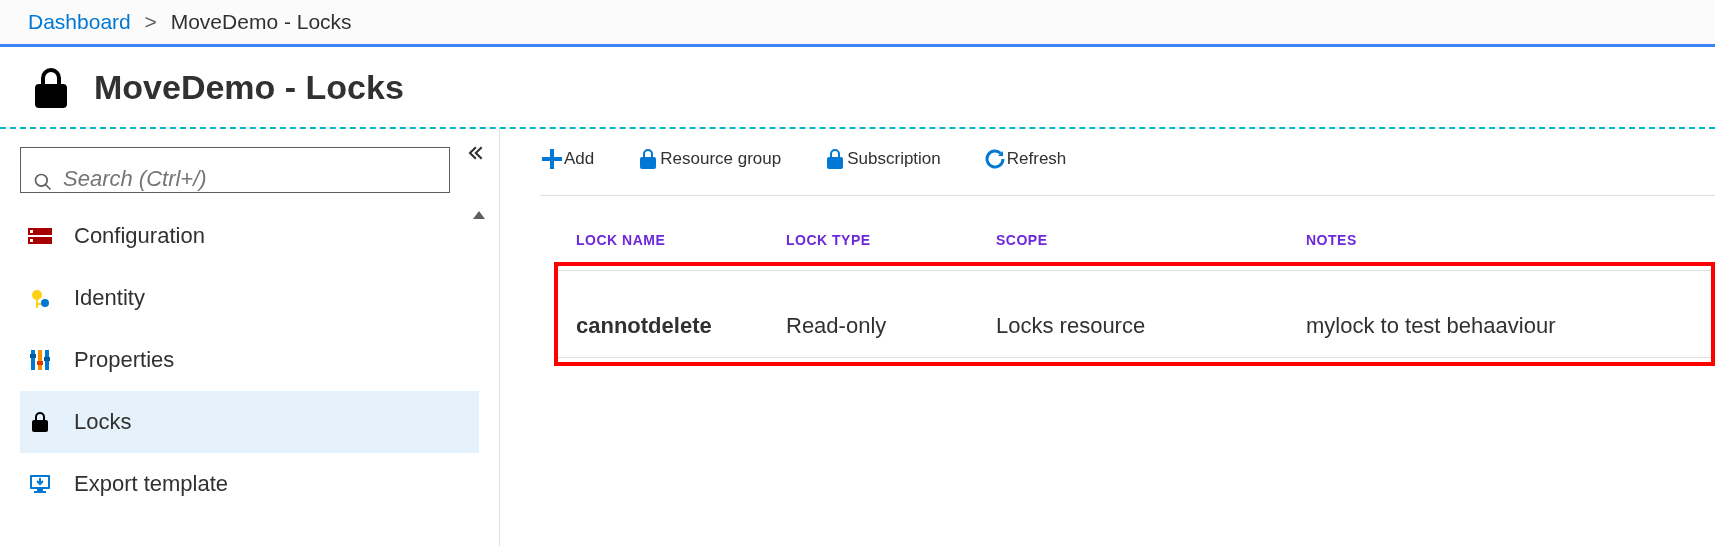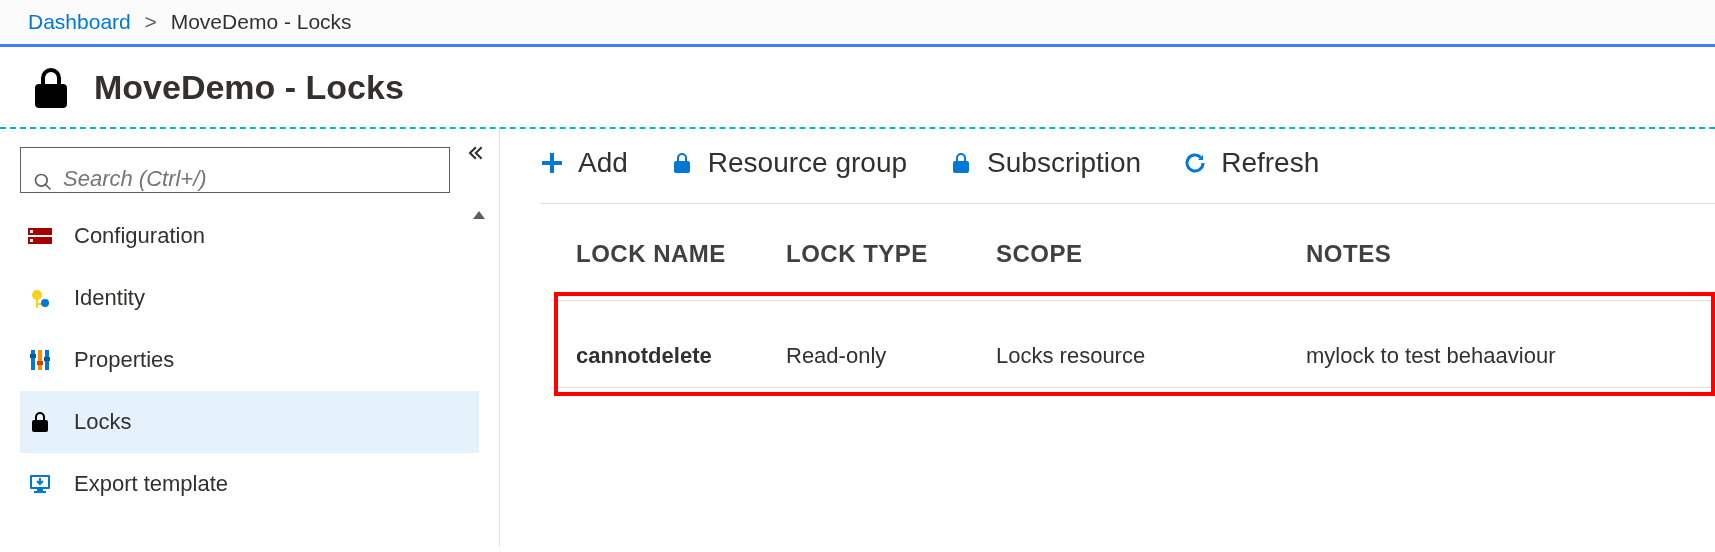--- a/index.html
+++ b/index.html
@@ -143,44 +143,44 @@
     .toolbar {
       display: flex;
       align-items: center;
       gap: 42px;
       padding-bottom: 24px;
       border-bottom: 1px solid #e1dfdd;
     }
     .toolbar-btn {
       display: flex;
       align-items: center;
-      gap: 14px;
-      font-size: 28px;
+      gap: 0;
+      font-size: 17px;
       color: #323130;
       cursor: pointer;
       background: none;
       border: none;
       font-family: inherit;
     }
     .toolbar-btn .tb-icon {
       display: flex;
       align-items: center;
       justify-content: center;
     }
     .table-area {
       padding-top: 28px;
       padding-left: 14px;
     }
     .table-header {
       display: flex;
-      font-size: 24px;
+      font-size: 14px;
       font-weight: 600;
       letter-spacing: 0.5px;
-      color: #404040;
-      padding: 8px 0 24px 22px;
+      color: #6d28d9;
+      padding: 8px 0 14px 22px;
     }
     .col-name { width: 210px; }
     .col-type { width: 210px; }
     .col-scope { width: 310px; }
     .col-notes { flex: 1; }
     .table-row-wrap {
       border: 4px solid #ff0000;
       padding: 4px 0;
     }
     .table-row {

